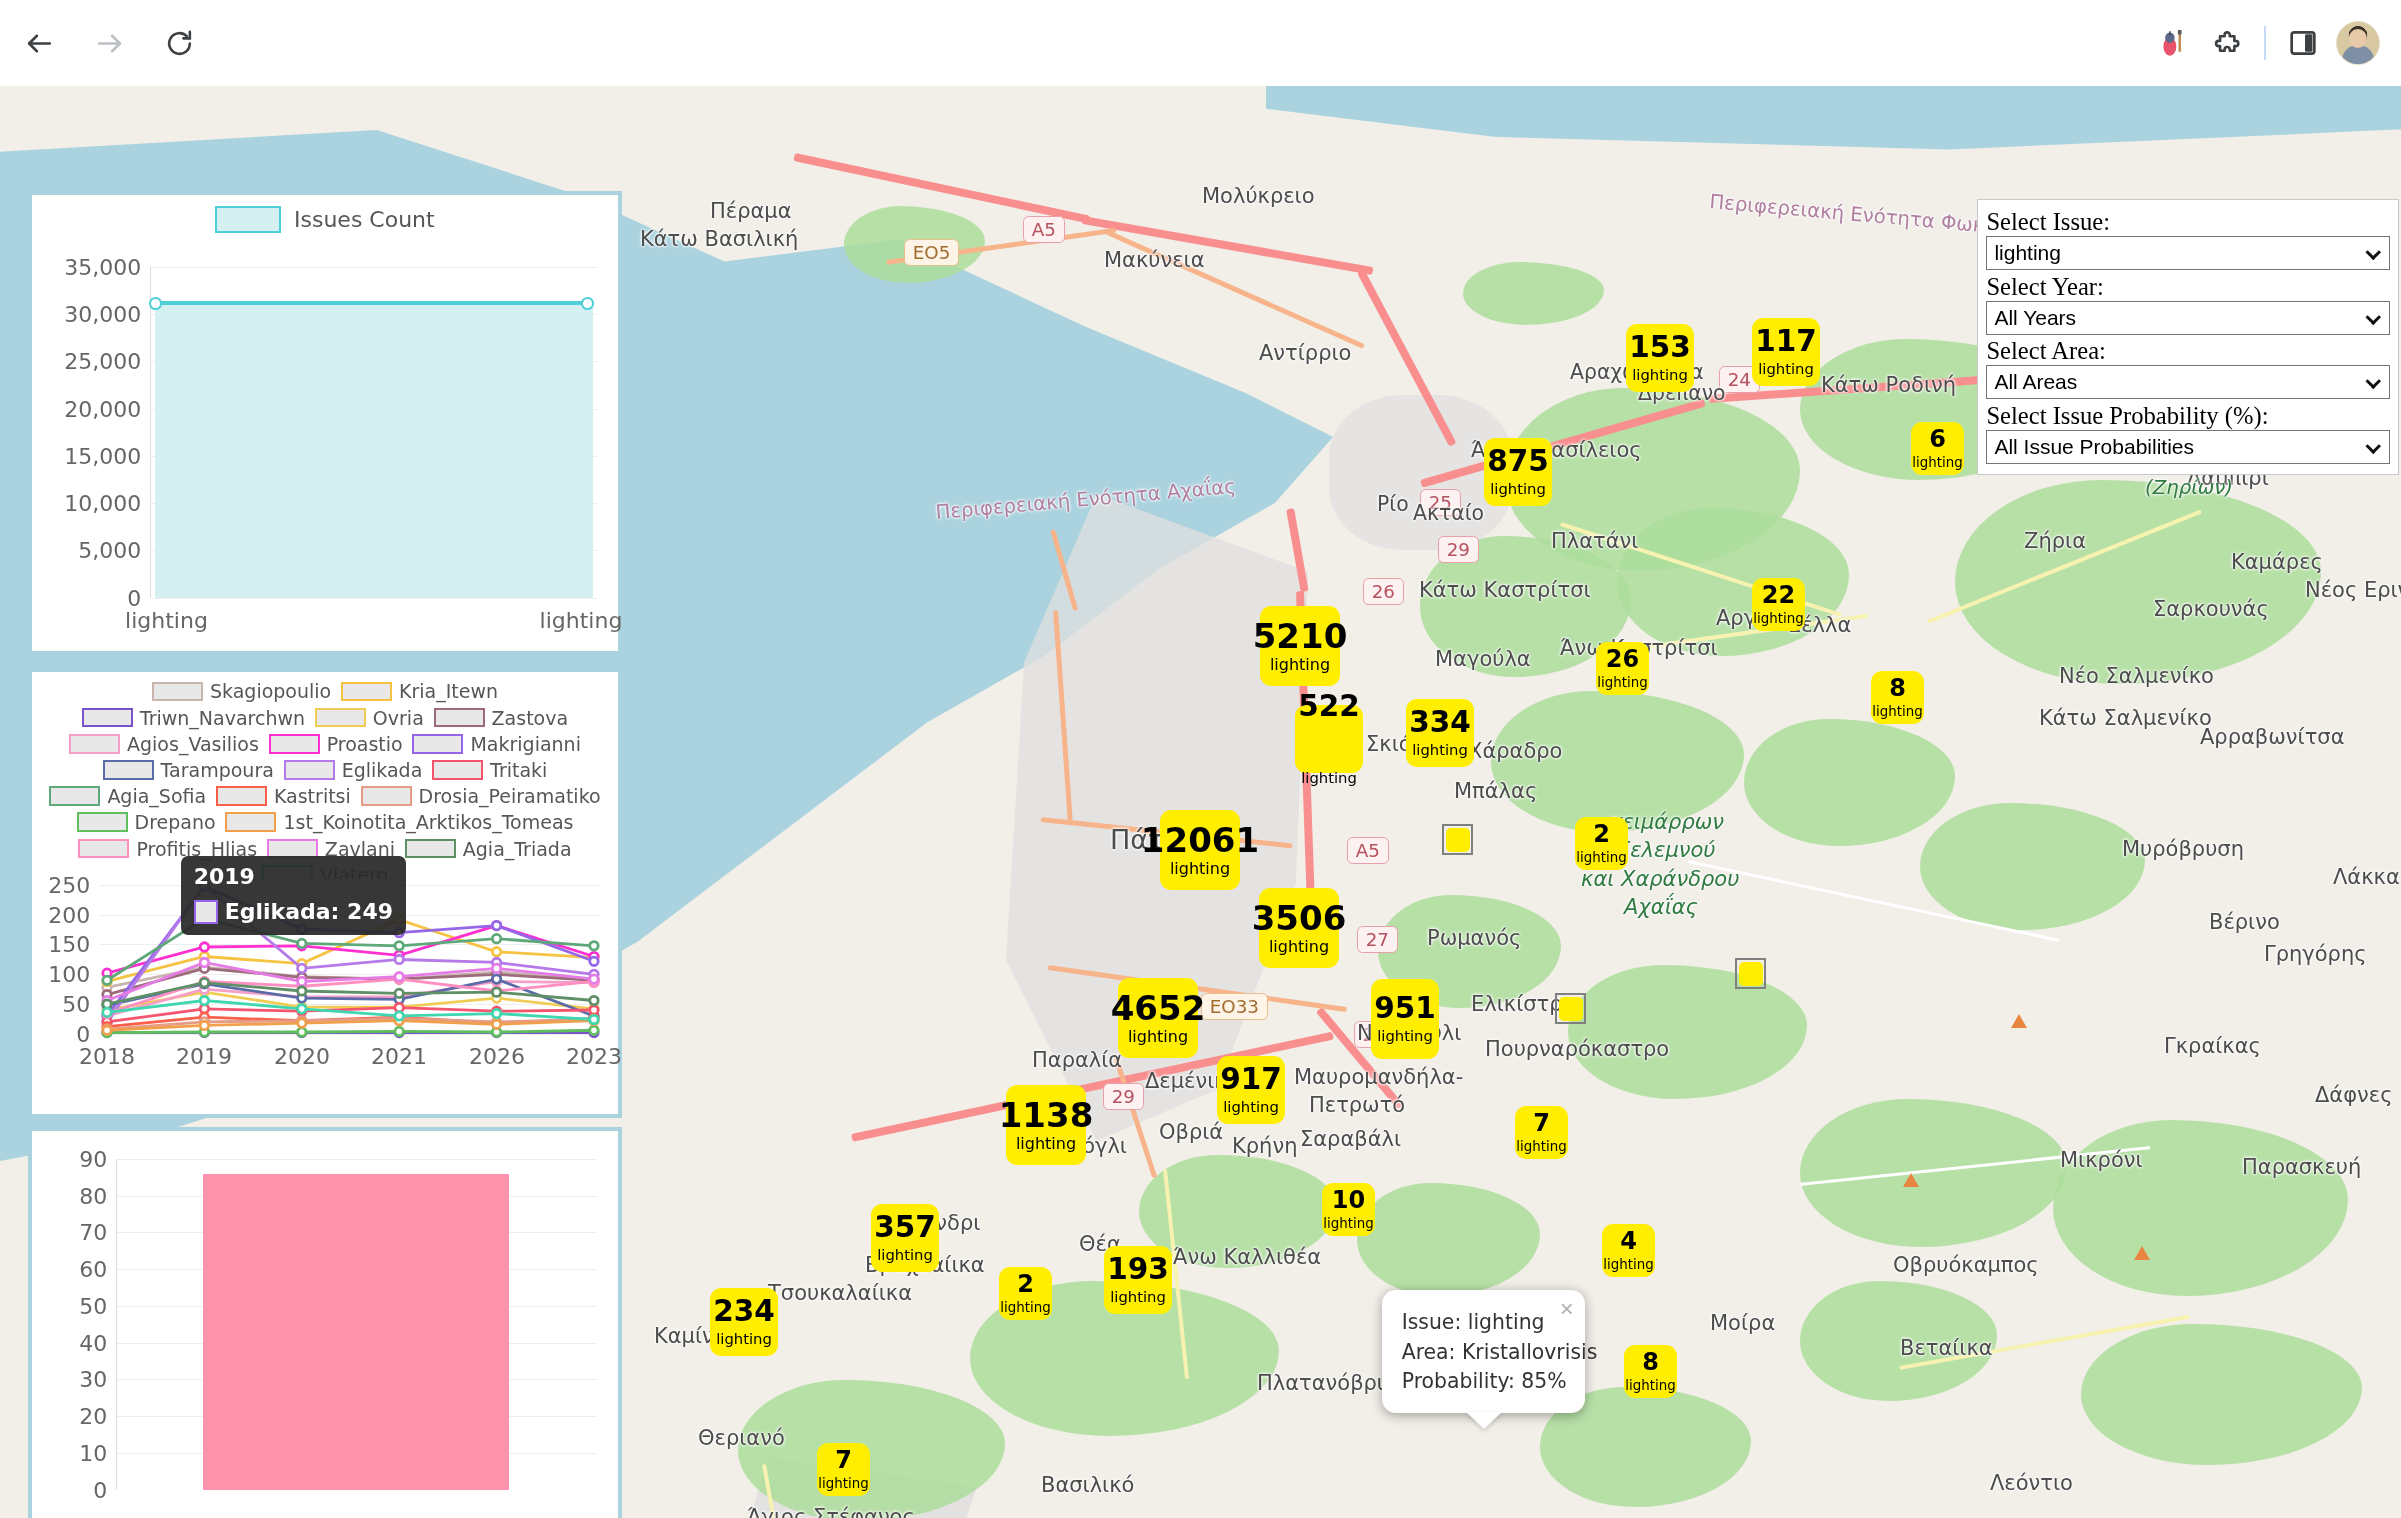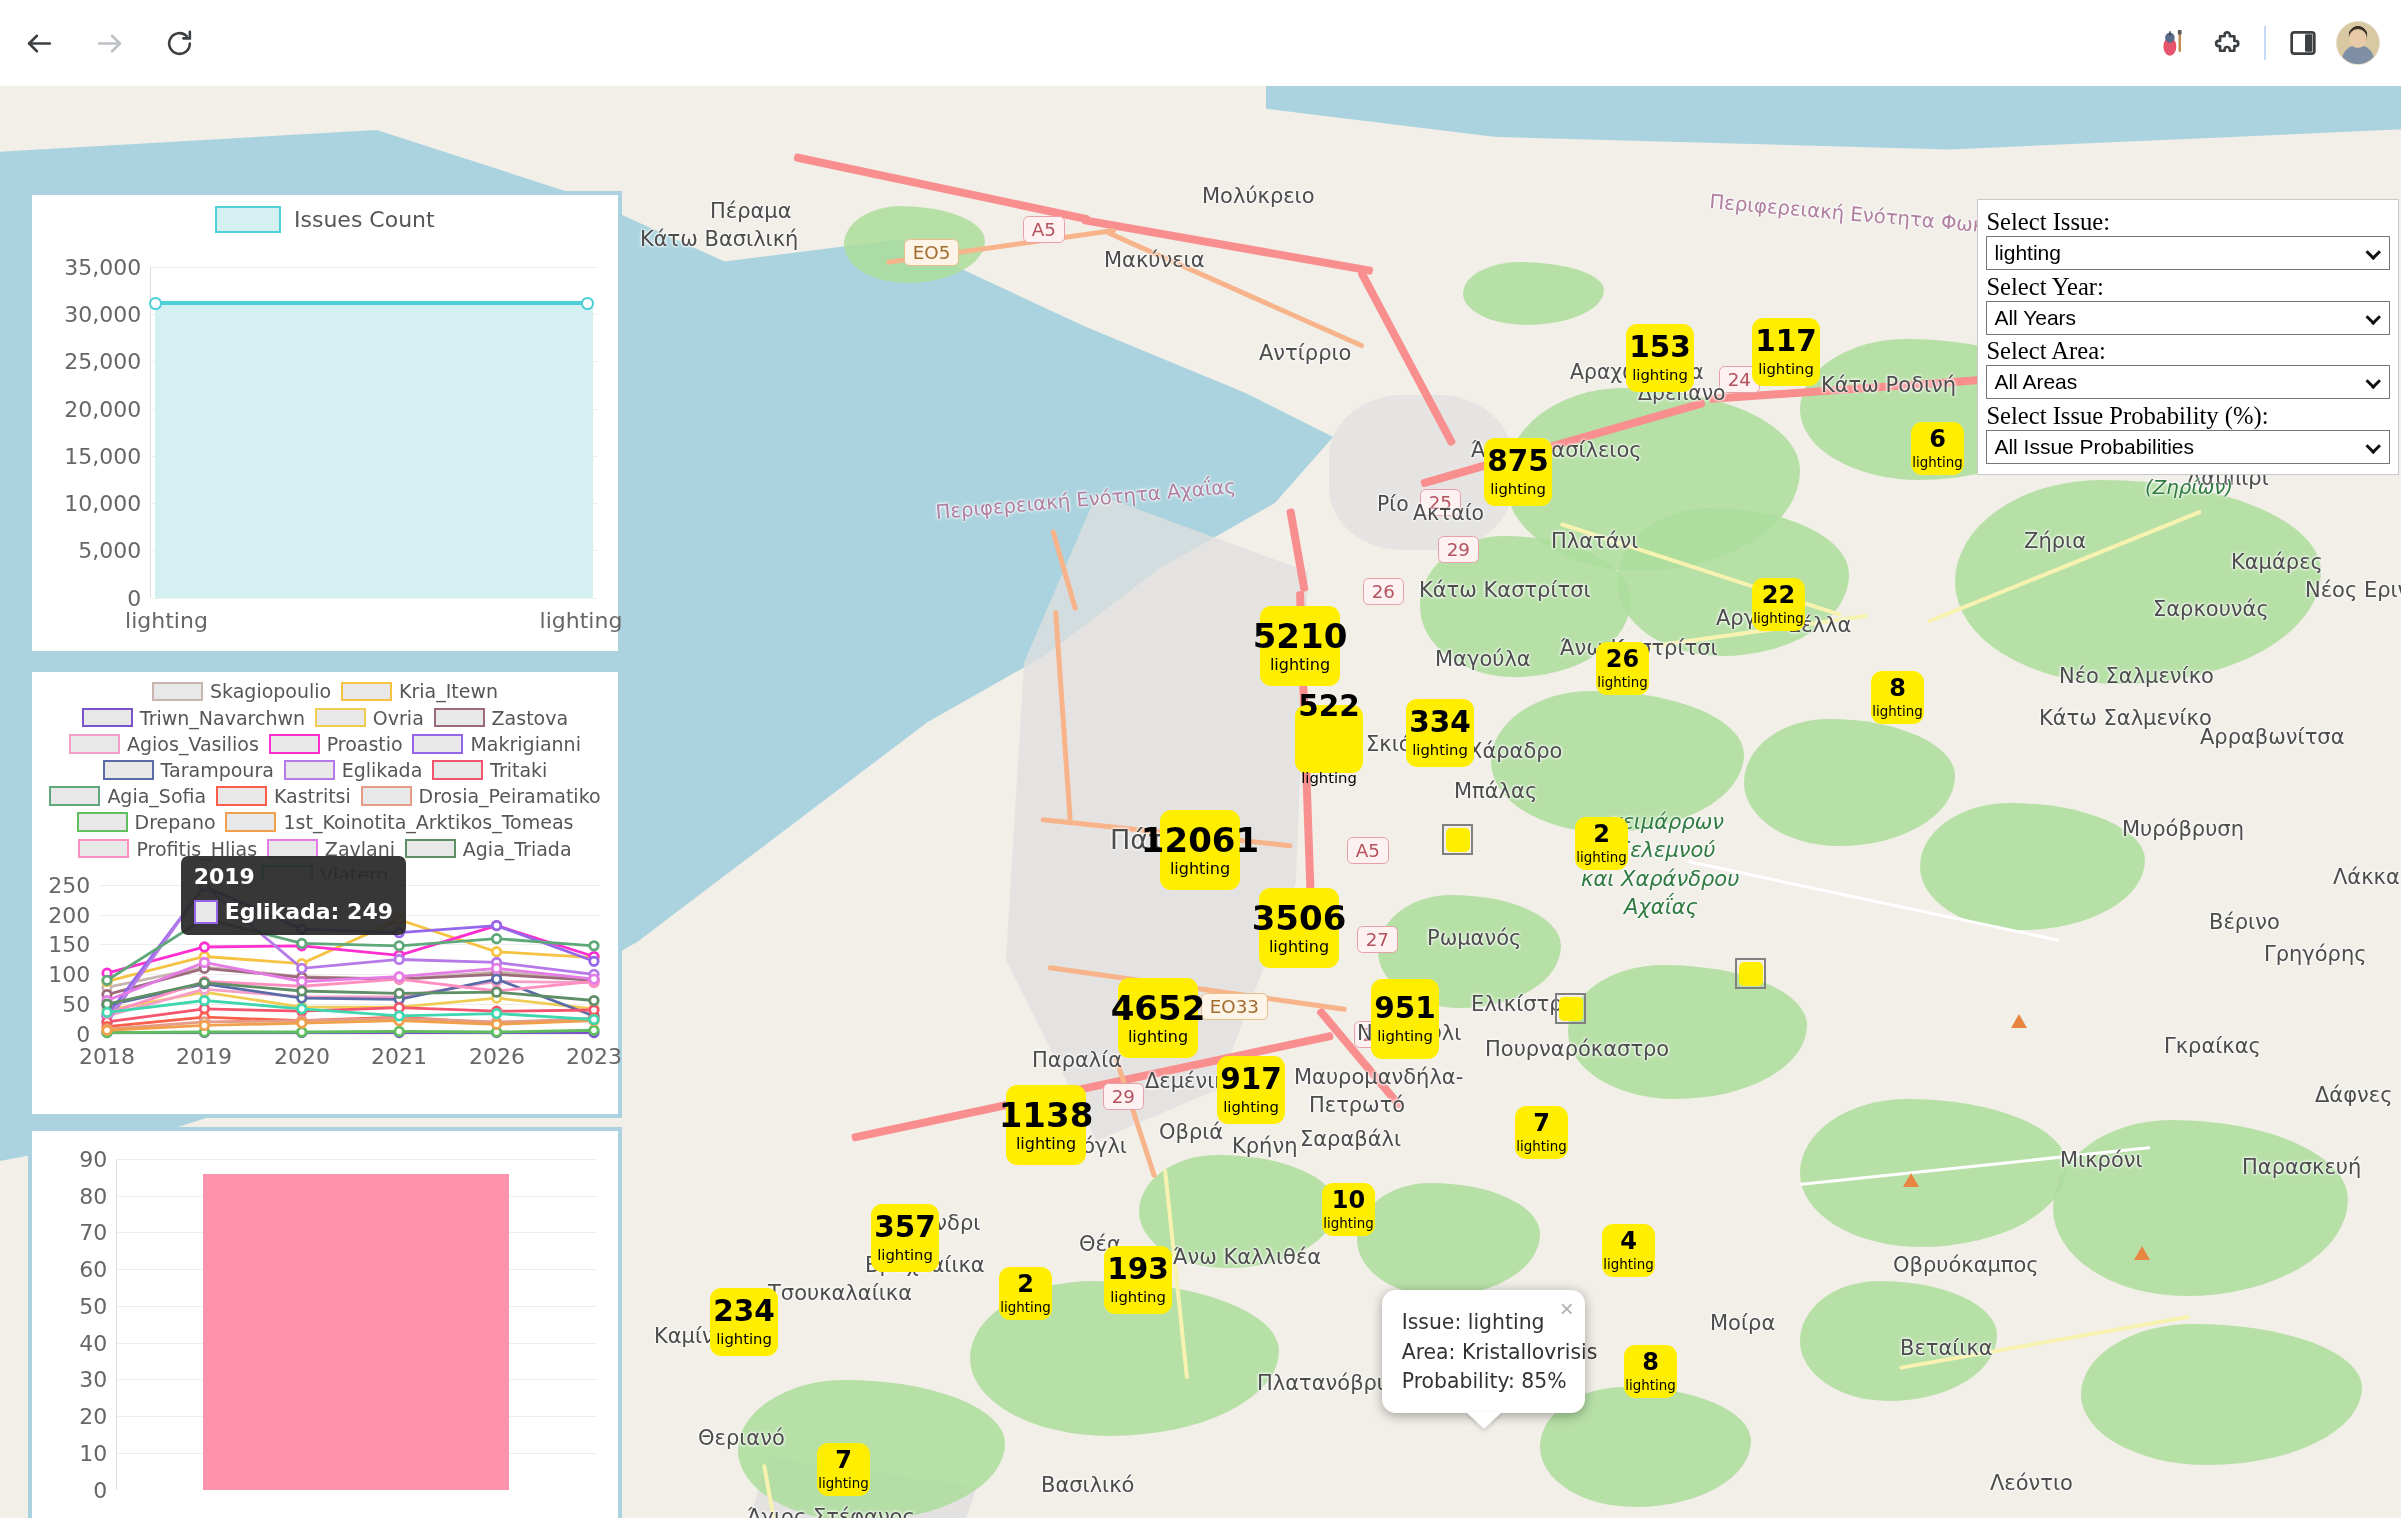--- a/index.html
+++ b/index.html
@@ -368,21 +368,21 @@
         <div class="maplabel" style="left: 1716px; top: 520px; font-size: 21px;">Αργυρά</div>
         <div class="maplabel" style="left: 1788px; top: 527px; font-size: 21px;">Σέλλα</div>
         <div class="maplabel" style="left: 1560px; top: 550px; font-size: 21px;">Άνω Καστρίτσι</div>
         <div class="maplabel" style="left: 1435px; top: 561px; font-size: 21px;">Μαγούλα</div>
         <div class="maplabel" style="left: 2059px; top: 578px; font-size: 21px;">Νέο Σαλμενίκο</div>
         <div class="maplabel" style="left: 1468px; top: 653px; font-size: 21px;">Χάραδρο</div>
         <div class="maplabel" style="left: 2039px; top: 620px; font-size: 21px;">Κάτω Σαλμενίκο</div>
         <div class="maplabel" style="left: 2200px; top: 639px; font-size: 21px;">Αρραβωνίτσα</div>
         <div class="maplabel" style="left: 1454px; top: 693px; font-size: 21px;">Μπάλας</div>
         <div class="maplabel" style="left: 1366px; top: 646px; font-size: 21px;">Σκιόεσσα</div>
-        <div class="maplabel" style="left: 2122px; top: 731px; font-size: 21px;">Μυρόβρυση</div>
+        <div class="maplabel" style="left: 2122px; top: 751px; font-size: 21px;">Μυρόβρυση</div>
         <div class="maplabel" style="left: 2333px; top: 779px; font-size: 21px;">Λάκκα</div>
         <div class="maplabel" style="left: 2209px; top: 824px; font-size: 21px;">Βέρινο</div>
         <div class="maplabel" style="left: 2264px; top: 856px; font-size: 21px;">Γρηγόρης</div>
         <div class="maplabel" style="left: 1110px; top: 738px; font-size: 27px;">Πάτρα</div>
         <div class="maplabel" style="left: 1427px; top: 840px; font-size: 21px;">Ρωμανός</div>
         <div class="maplabel" style="left: 1471px; top: 906px; font-size: 21px;">Ελικίστρα</div>
         <div class="maplabel" style="left: 1485px; top: 951px; font-size: 21px;">Πουρναρόκαστρο</div>
         <div class="maplabel" style="left: 2164px; top: 948px; font-size: 21px;">Γκραίκας</div>
         <div class="maplabel" style="left: 2315px; top: 997px; font-size: 21px;">Δάφνες</div>
         <div class="maplabel" style="left: 1357px; top: 935px; font-size: 21px;">Νέο Σούλι</div>

